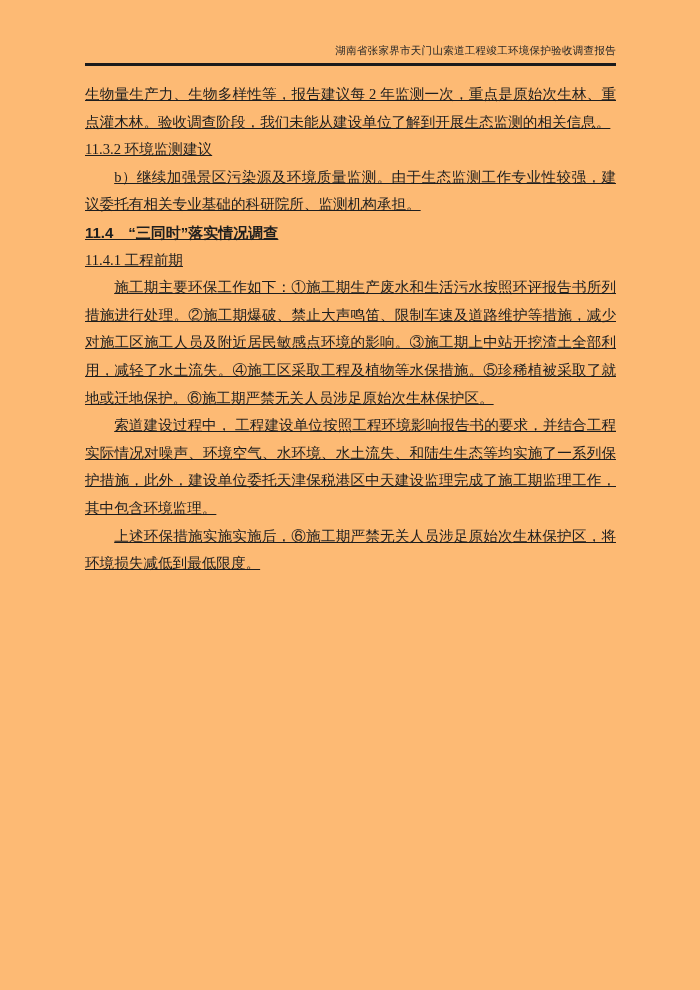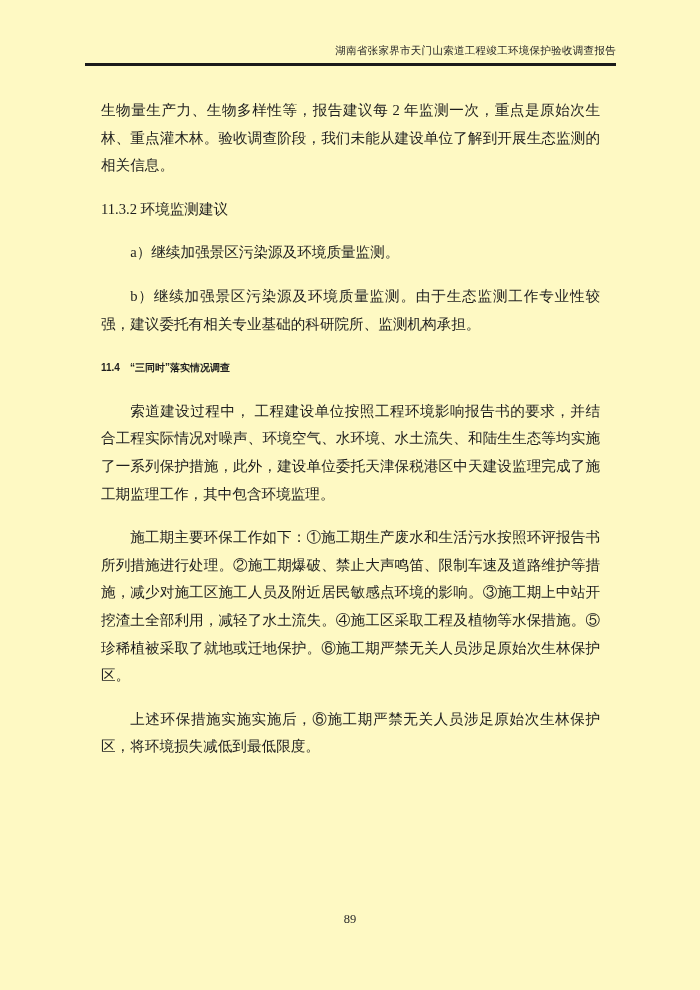--- a/index.html
+++ b/index.html
@@ -4,21 +4,21 @@
 <style>
   html, body {
     margin: 0;
     padding: 0;
     background: #ffffff;
   }
   .page {
     position: relative;
     width: 700px;
     height: 990px;
-    background: #fef9c3;
+    background: #fdba74;
     font-family: "Liberation Serif", "DejaVu Serif", serif;
     color: #1d1d1d;
     overflow: hidden;
   }
   .running-header {
     position: absolute;
     left: 85px;
     top: 44px;
     width: 531px;
     text-align: right;
@@ -39,33 +39,34 @@
     position: absolute;
     left: 85px;
     top: 81px;
     width: 531px;
     font-size: 14.6px;
     line-height: 27.6px;
     text-align: justify;
     color: #1e1e1e;
   }
   .para {
-    margin: 16px;
+    margin: 0;
     padding: 0;
+    text-decoration: underline;
   }
   .indent {
     text-indent: 2em;
   }
   .heading {
     font-weight: normal;
   }
   .heading-bold {
     font-weight: bold;
     font-family: "Liberation Sans", "DejaVu Sans", sans-serif;
-    font-size: 10px;
+    font-size: 15px;
   }
   .footer {
     position: absolute;
     left: 0;
     top: 912px;
     width: 700px;
     text-align: center;
     font-size: 12.5px;
     color: #2a2a2a;
   }
@@ -75,23 +76,22 @@
 
 <div class="page">
 
   <div class="running-header">湖南省张家界市天门山索道工程竣工环境保护验收调查报告</div>
 
   <div class="header-rule"></div>
 
   <div class="content">
     <p class="para">生物量生产力、生物多样性等，报告建议每 2 年监测一次，重点是原始次生林、重点灌木林。验收调查阶段，我们未能从建设单位了解到开展生态监测的相关信息。</p>
     <p class="para heading">11.3.2 环境监测建议</p>
-    <p class="para indent">a）继续加强景区污染源及环境质量监测。</p>
     <p class="para indent">b）继续加强景区污染源及环境质量监测。由于生态监测工作专业性较强，建议委托有相关专业基础的科研院所、监测机构承担。</p>
     <p class="para heading-bold">11.4　“三同时”落实情况调查</p>
+    <p class="para heading">11.4.1 工程前期</p>
+    <p class="para indent">施工期主要环保工作如下：①施工期生产废水和生活污水按照环评报告书所列措施进行处理。②施工期爆破、禁止大声鸣笛、限制车速及道路维护等措施，减少对施工区施工人员及附近居民敏感点环境的影响。③施工期上中站开挖渣土全部利用，减轻了水土流失。④施工区采取工程及植物等水保措施。⑤珍稀植被采取了就地或迁地保护。⑥施工期严禁无关人员涉足原始次生林保护区。</p>
     <p class="para indent">索道建设过程中， 工程建设单位按照工程环境影响报告书的要求，并结合工程实际情况对噪声、环境空气、水环境、水土流失、和陆生生态等均实施了一系列保护措施，此外，建设单位委托天津保税港区中天建设监理完成了施工期监理工作，其中包含环境监理。</p>
-    <p class="para indent">施工期主要环保工作如下：①施工期生产废水和生活污水按照环评报告书所列措施进行处理。②施工期爆破、禁止大声鸣笛、限制车速及道路维护等措施，减少对施工区施工人员及附近居民敏感点环境的影响。③施工期上中站开挖渣土全部利用，减轻了水土流失。④施工区采取工程及植物等水保措施。⑤珍稀植被采取了就地或迁地保护。⑥施工期严禁无关人员涉足原始次生林保护区。</p>
     <p class="para indent">上述环保措施实施实施后，⑥施工期严禁无关人员涉足原始次生林保护区，将环境损失减低到最低限度。</p>
   </div>
 
-  <div class="footer">89</div>
 
 </div>
 
 </body></html>

